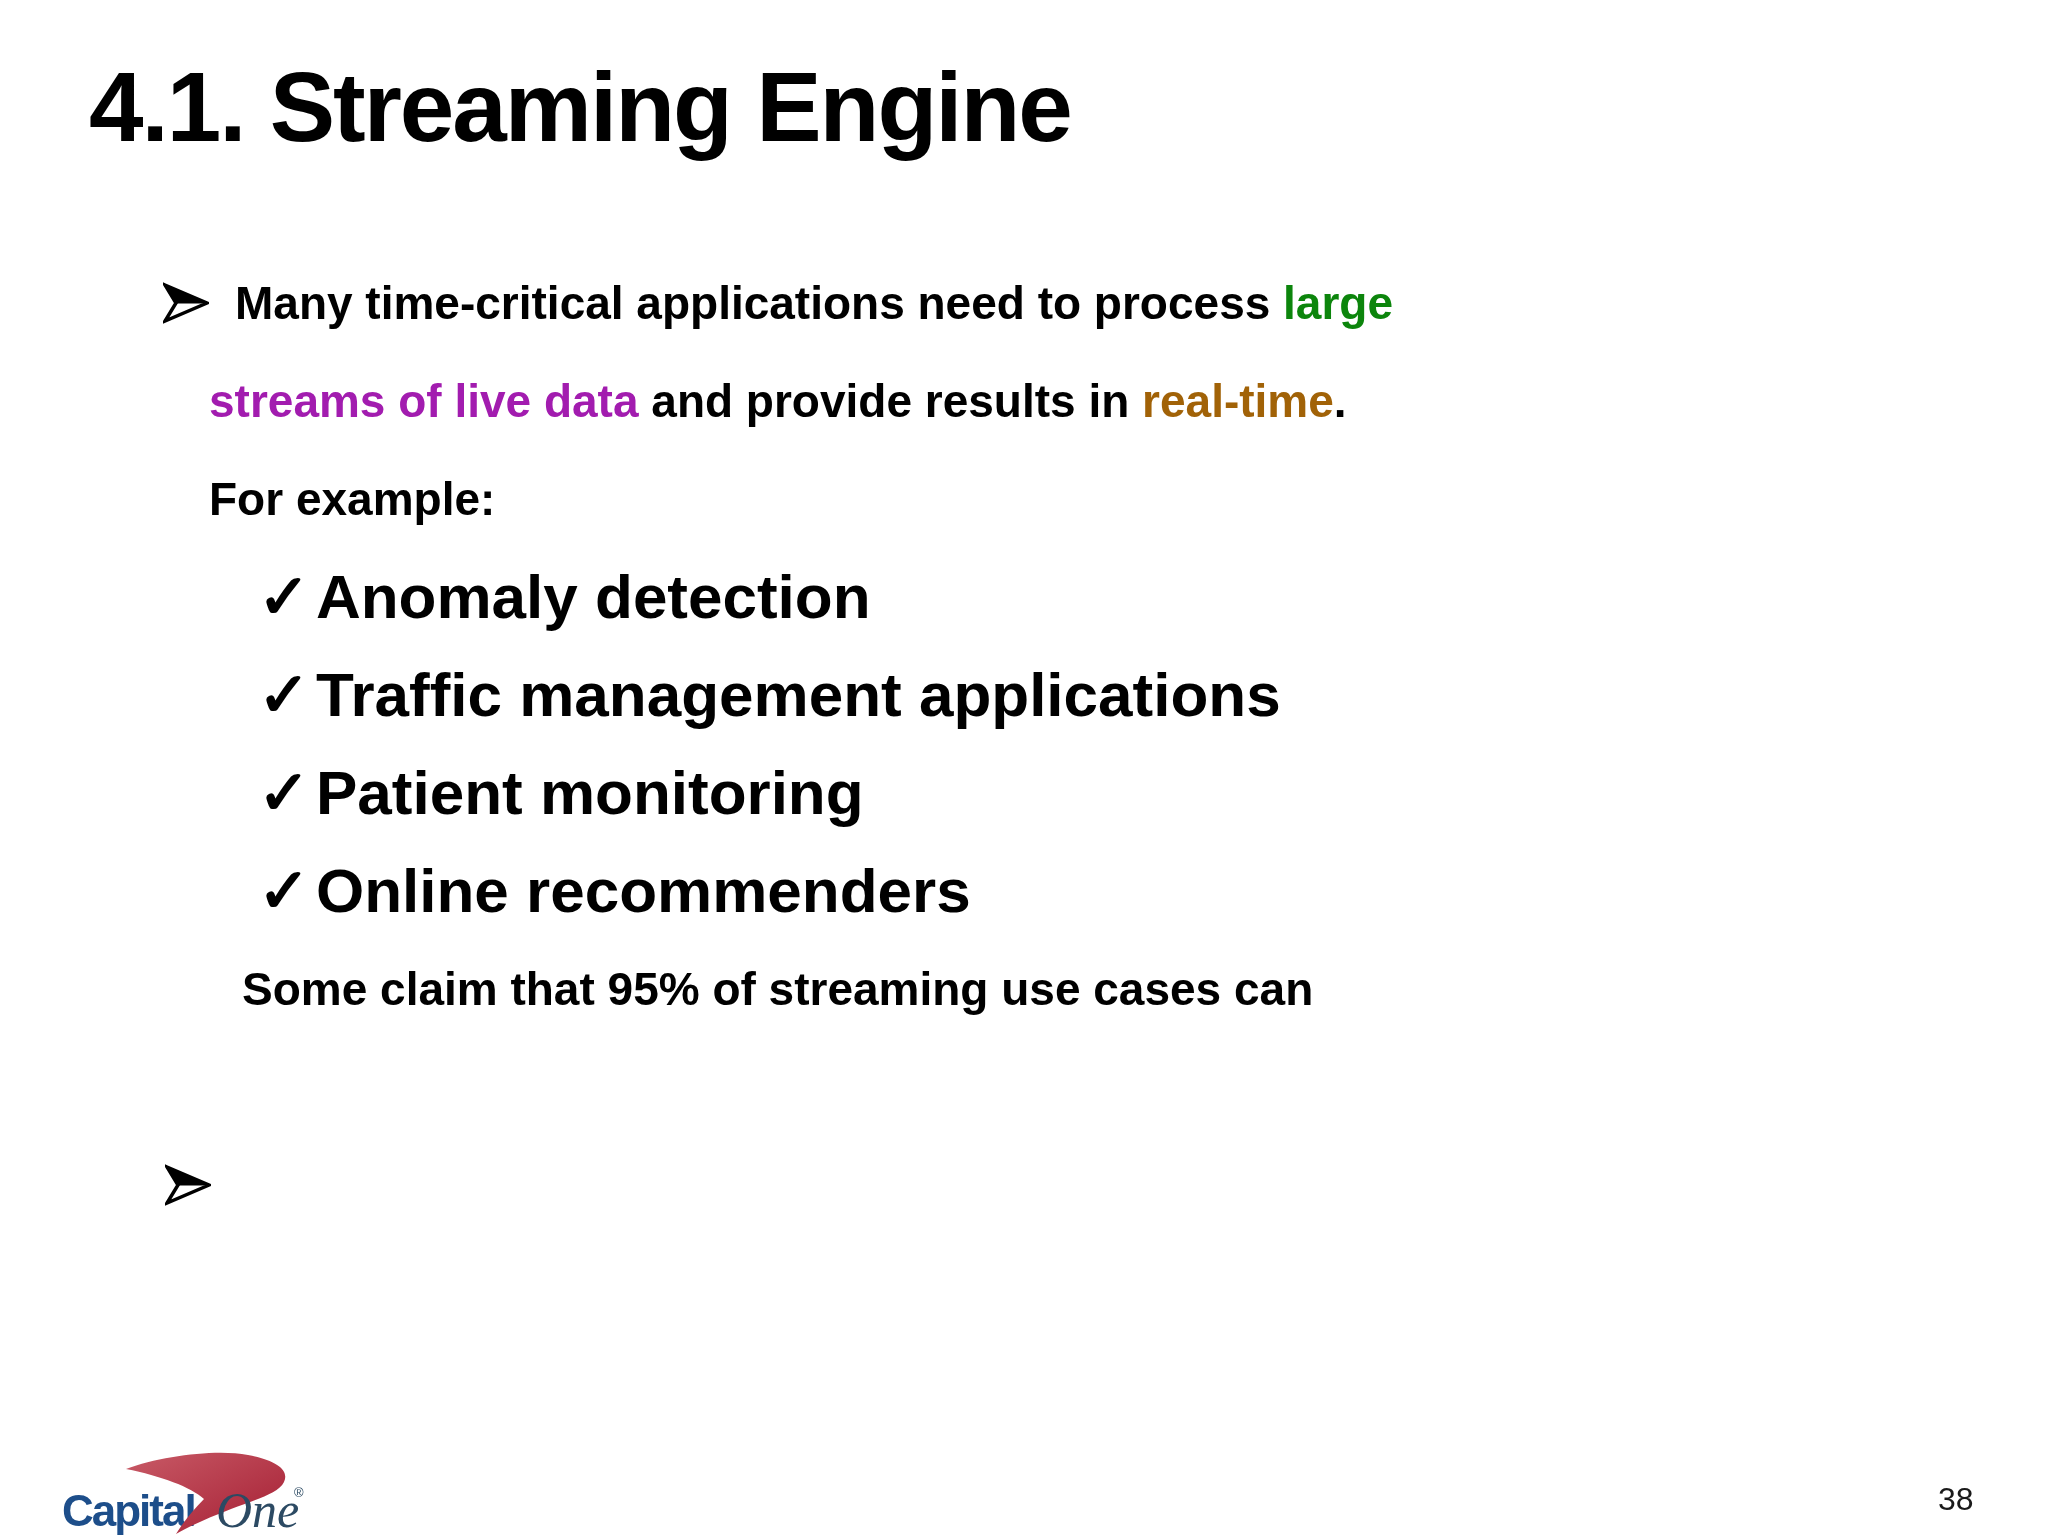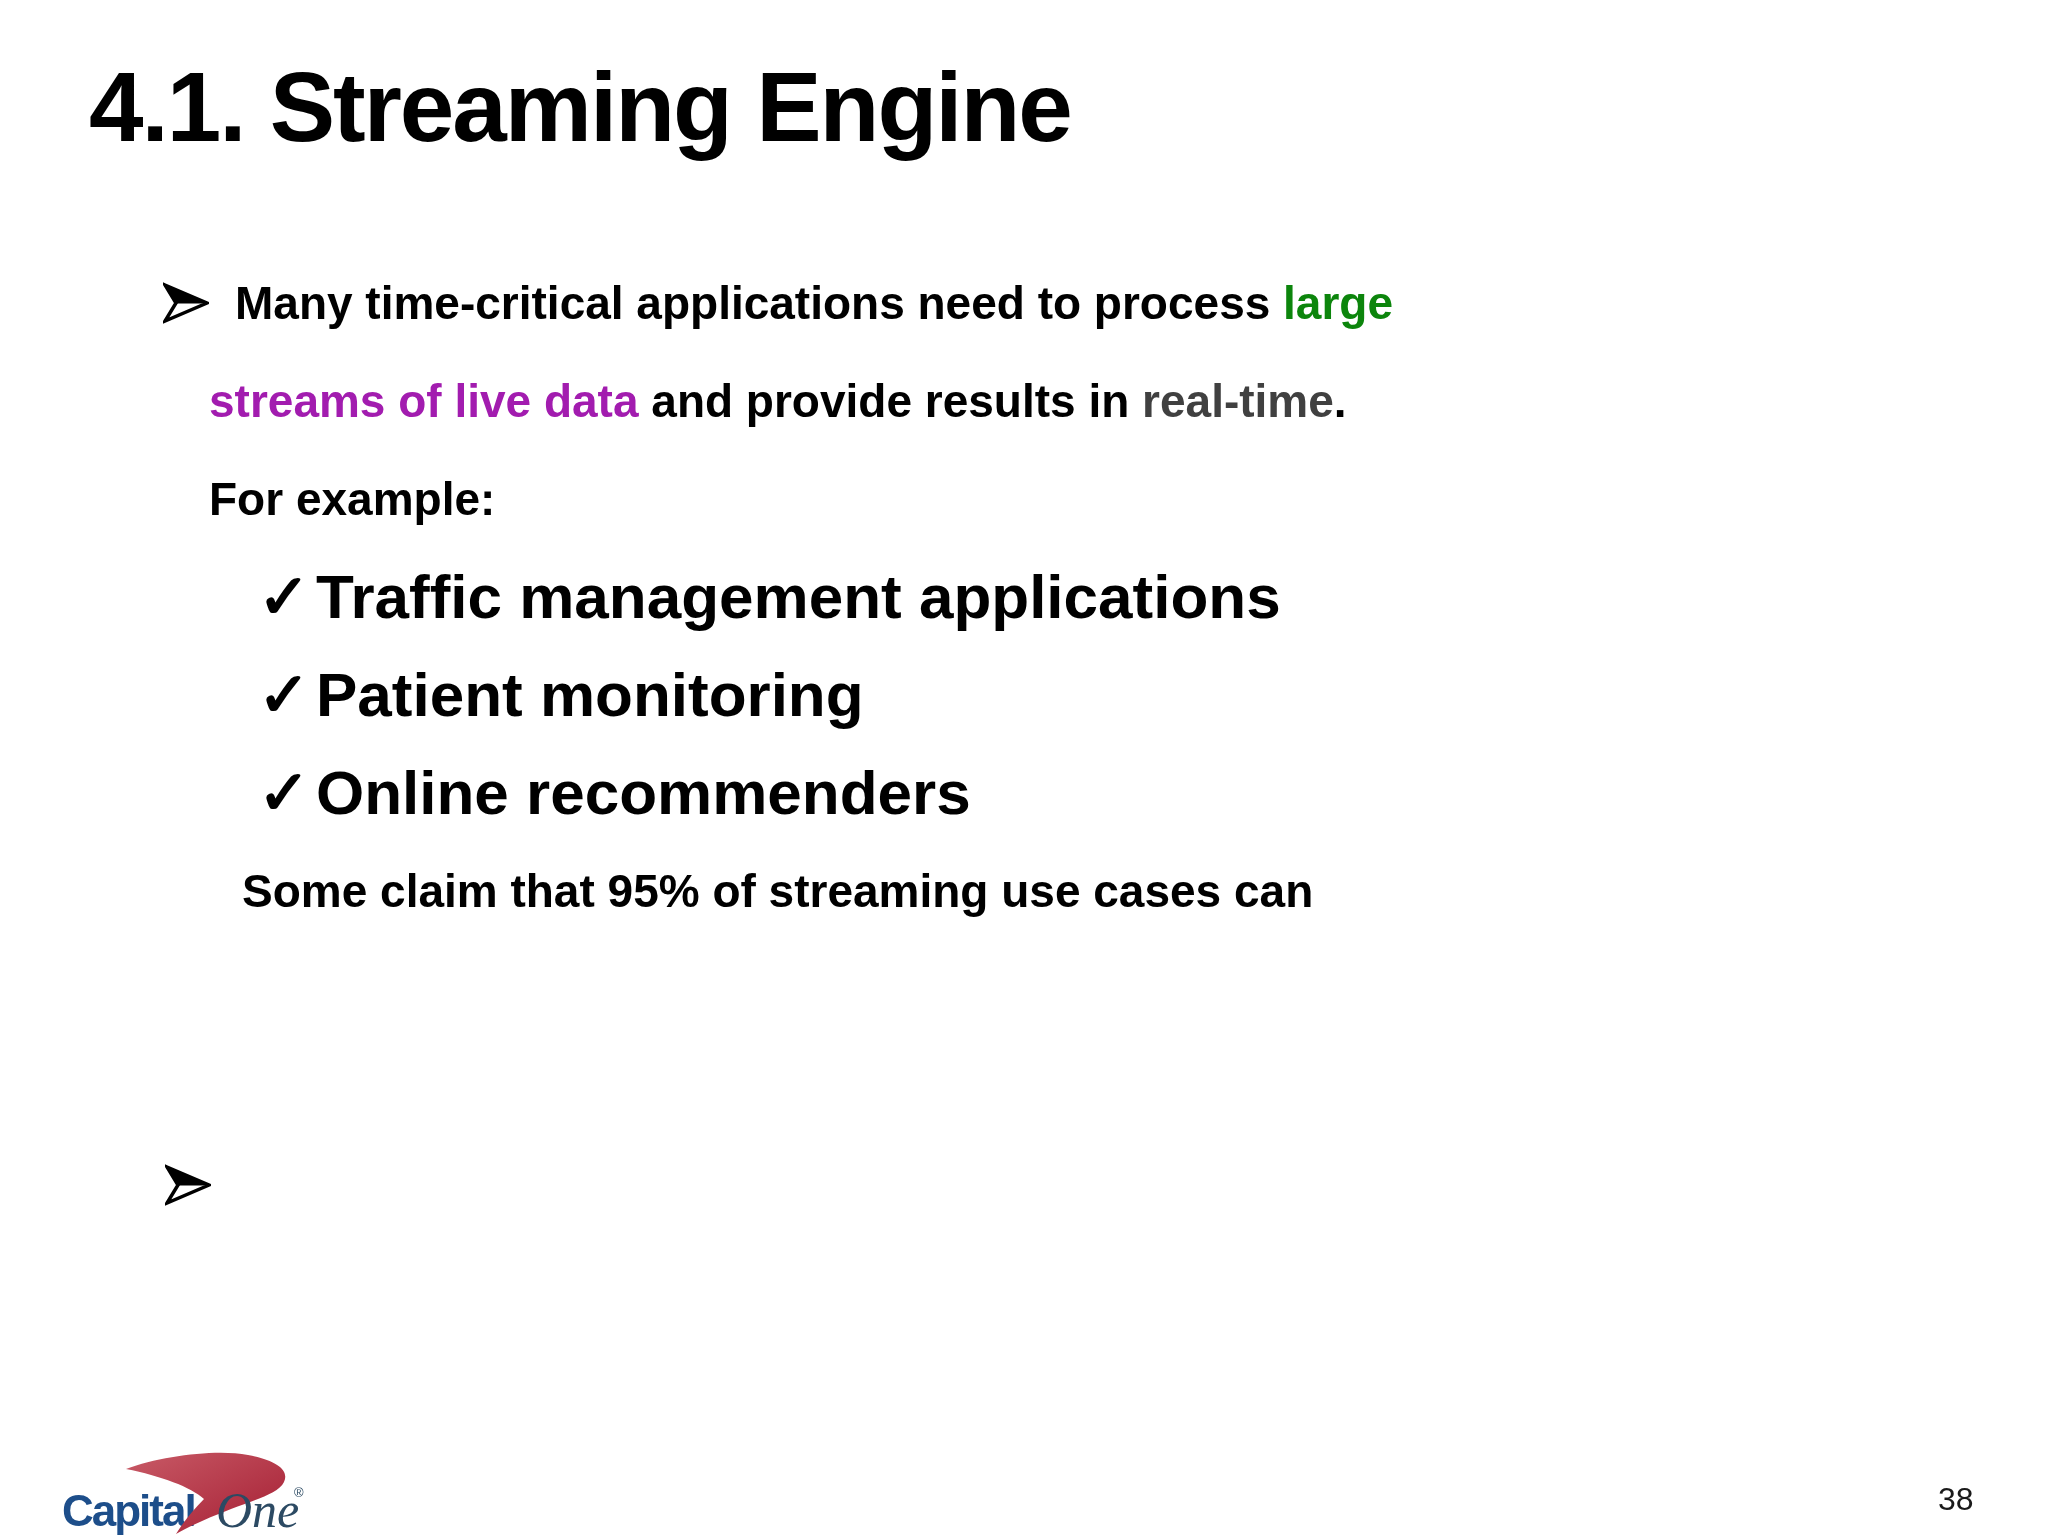--- a/index.html
+++ b/index.html
@@ -92,26 +92,27 @@
 
     <span class="arrow-wrap a1">
       <svg width="46" height="42" viewBox="0 0 46 42">
         <polygon points="2,3 44,21 2,39 13,21" fill="#ffffff" stroke="#000000" stroke-width="3.5" stroke-linejoin="miter"></polygon>
         <polygon points="2,3 44,21 13,21" fill="#000000" stroke="#000000" stroke-width="1"></polygon>
       </svg>
     </span>
 
     <div class="line first"><span>Many time-critical applications need to process </span><span style="color: rgb(12, 133, 12);">large</span></div>
 
-    <div class="line hang"><span style="color: #a21caf;">streams of live data</span><span> and provide results in </span><span style="color: #404040;">real-time</span><span>.</span></div>
+    <div class="line hang"><span style="color: #a21caf;">streams of live data</span><span> and provide results in </span><span style="color: #a16207;">real-time</span><span>.</span></div>
 
     <div class="line hang">For example:</div>
 
 
 
+    <div class="line check"><span class="tick">✓</span><span>Anomaly detection</span></div>
 
     <div class="line check"><span class="tick">✓</span><span>Traffic management applications</span></div>
 
     <div class="line check"><span class="tick">✓</span><span>Patient monitoring</span></div>
 
     <div class="line check"><span class="tick">✓</span><span>Online recommenders</span></div>
 
     <span class="arrow-wrap a2">
       <svg width="46" height="42" viewBox="0 0 46 42">
         <polygon points="2,3 44,21 2,39 13,21" fill="#ffffff" stroke="#000000" stroke-width="3.5" stroke-linejoin="miter"></polygon>

